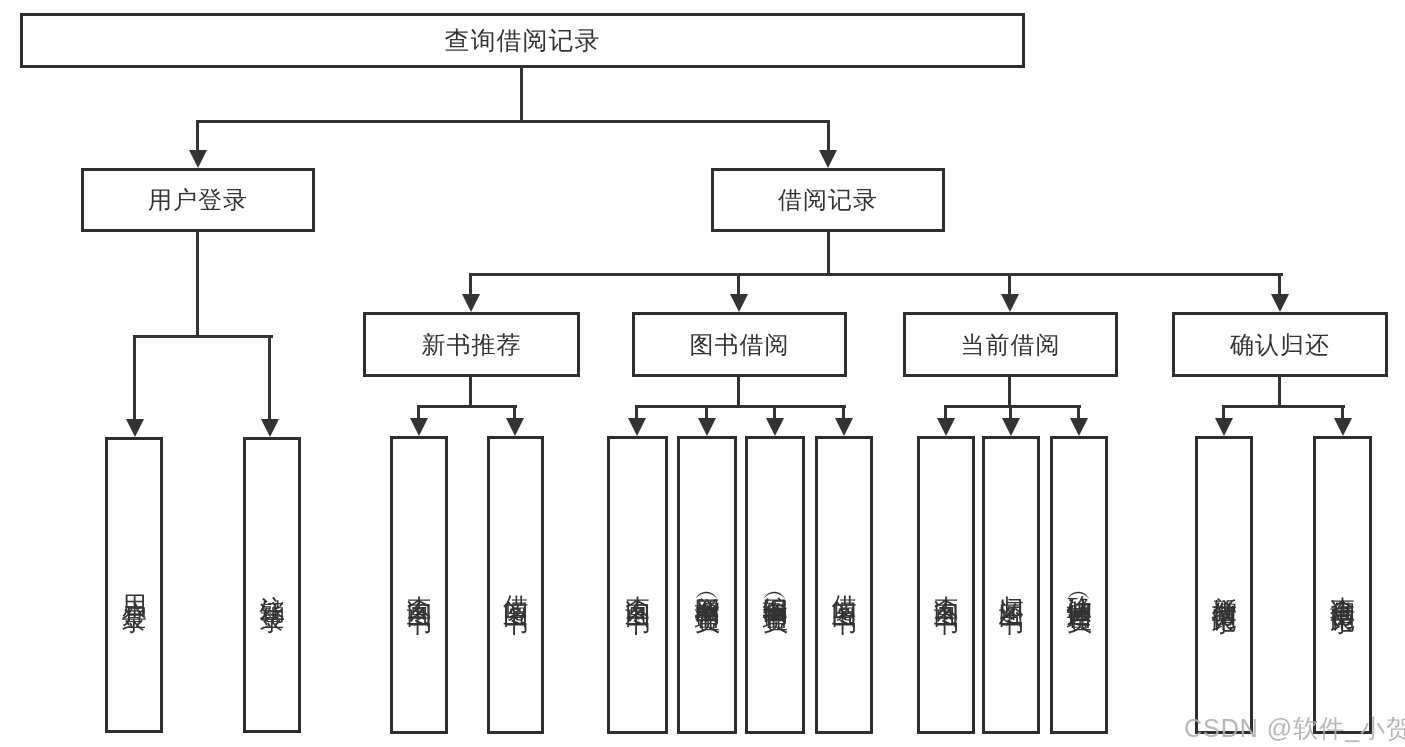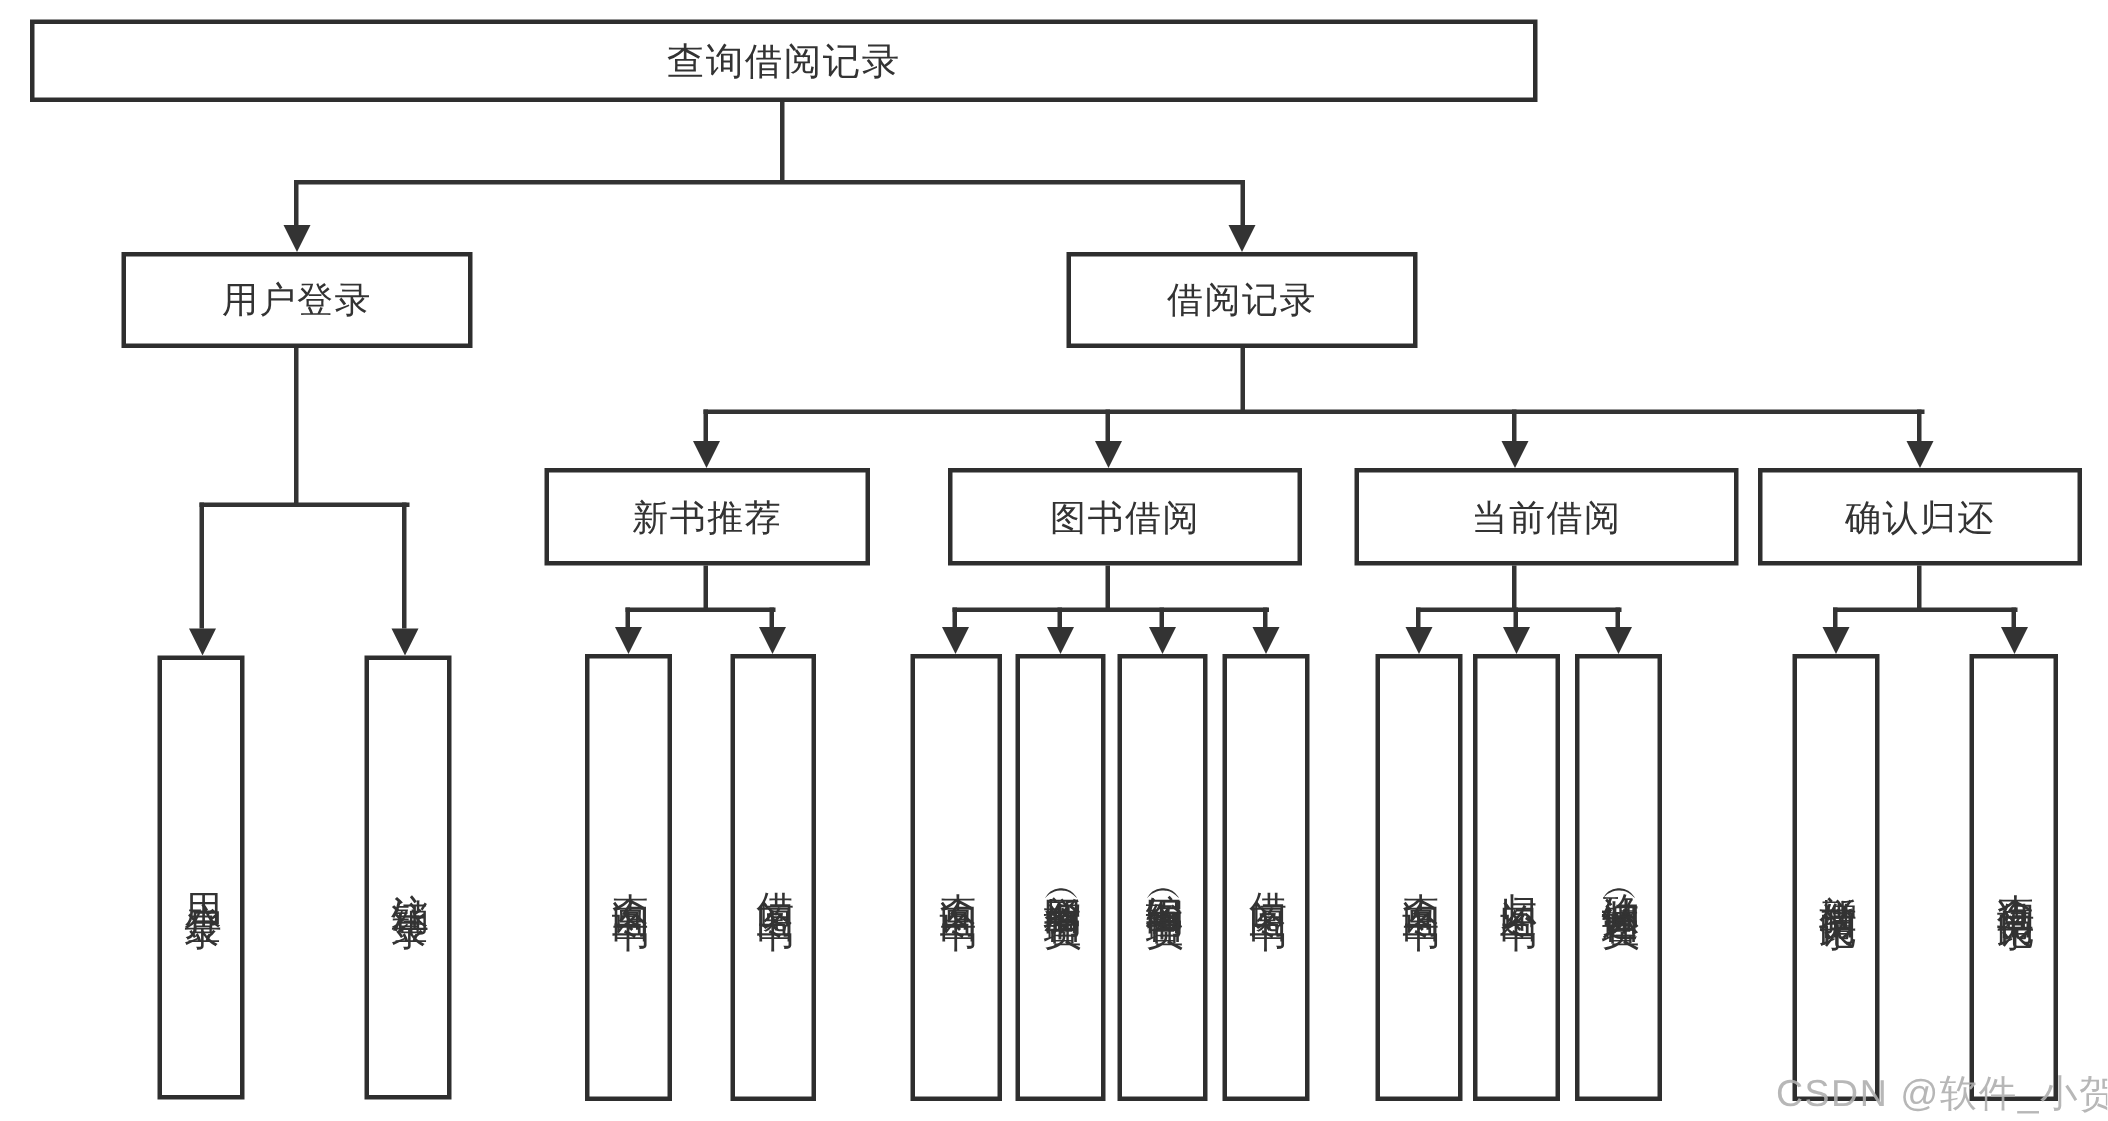--- a/index.html
+++ b/index.html
@@ -53,22 +53,22 @@
   <div class="vline" style="left:469px;top:273px;width:3px;height:23px;"></div>
   <div class="vline" style="left:737px;top:273px;width:3px;height:23px;"></div>
   <div class="vline" style="left:1008px;top:273px;width:3px;height:23px;"></div>
   <div class="vline" style="left:1278px;top:273px;width:3px;height:23px;"></div>
   <div class="arrow" style="left:462px;top:294px;"></div>
   <div class="arrow" style="left:730px;top:294px;"></div>
   <div class="arrow" style="left:1001px;top:294px;"></div>
   <div class="arrow" style="left:1271px;top:294px;"></div>
 
   <div class="box" style="left:363px;top:312px;width:217px;height:65px;">新书推荐</div>
-  <div class="box" style="left:632px;top:312px;width:236px;height:65px;">图书借阅</div>
-  <div class="box" style="left:903px;top:312px;width:256px;height:65px;">当前借阅</div>
+  <div class="box" style="left:632px;top:312px;width:215px;height:65px;">图书借阅</div>
+  <div class="box" style="left:903px;top:312px;width:215px;height:65px;">当前借阅</div>
   <div class="box" style="left:1172px;top:312px;width:216px;height:65px;">确认归还</div>
 
   <div class="vline" style="left:196px;top:232px;width:3px;height:106px;"></div>
   <div class="hline" style="left:133px;top:335px;width:140px;height:3px;"></div>
   <div class="vline" style="left:133px;top:335px;width:3px;height:84px;"></div>
   <div class="vline" style="left:268px;top:335px;width:3px;height:84px;"></div>
   <div class="arrow" style="left:126px;top:419px;"></div>
   <div class="arrow" style="left:261px;top:419px;"></div>
 
   <div class="vline" style="left:469px;top:377px;width:3px;height:30px;"></div>

